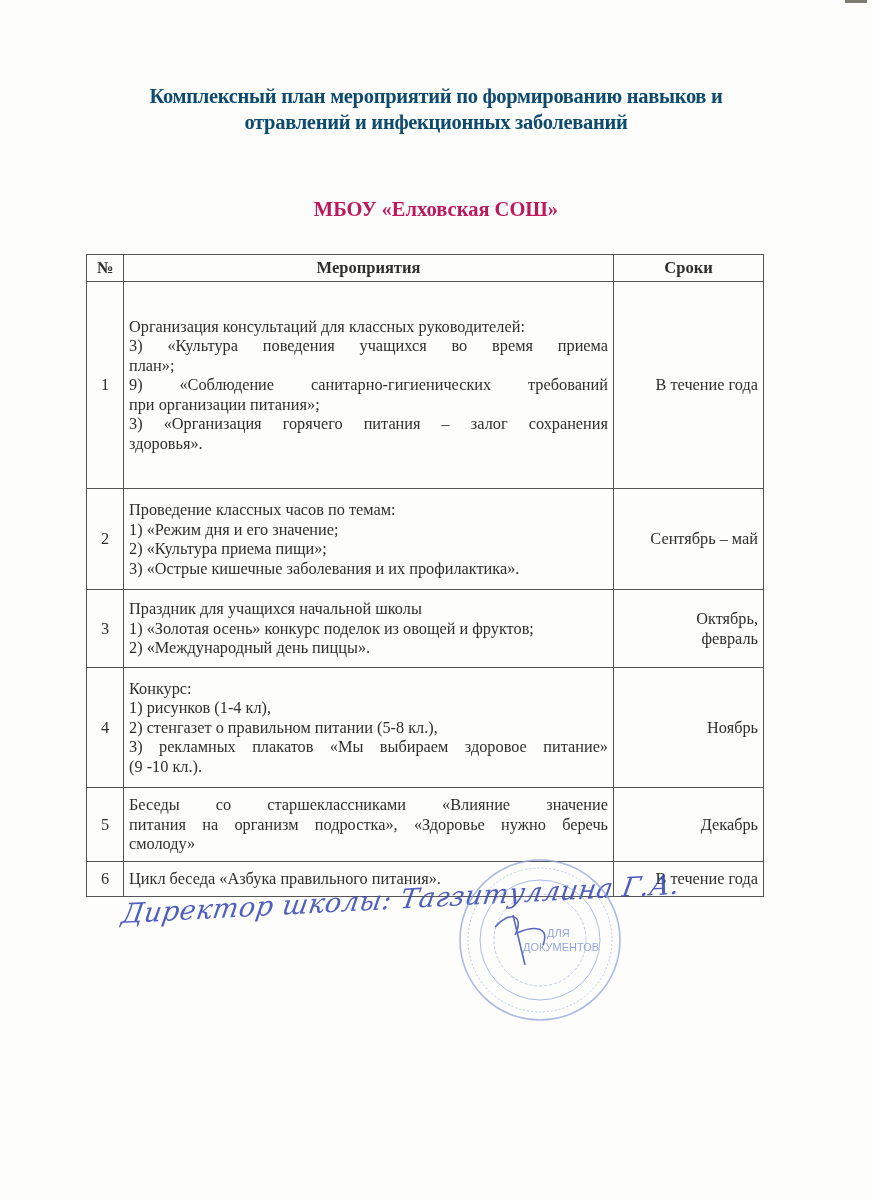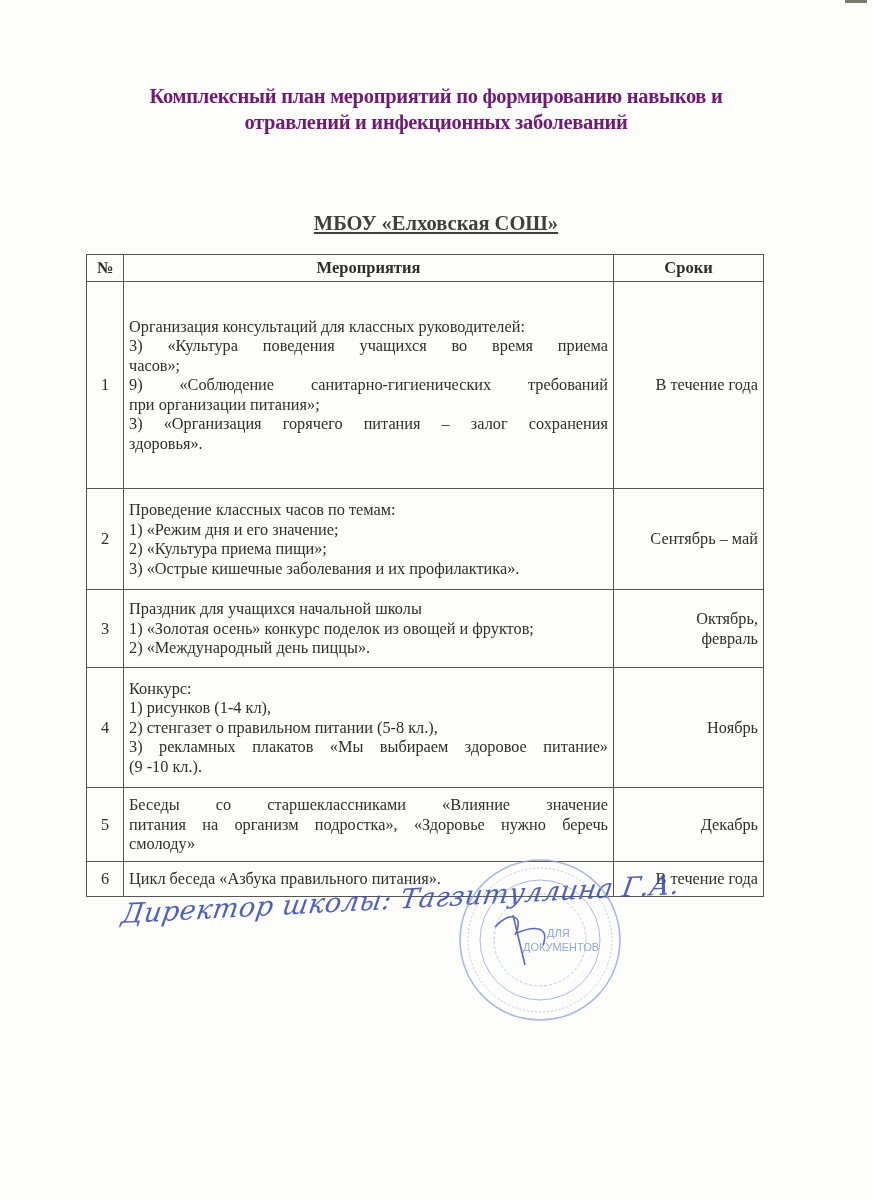--- a/index.html
+++ b/index.html
@@ -6,26 +6,26 @@
   body {
     width: 873px; height: 1200px; position: relative; overflow: hidden;
     background: #fdfdfb;
     font-family: "Liberation Serif", "DejaVu Serif", serif;
     color: #2b2b2b;
   }
   .topstrip { position: absolute; left: 845px; top: 0; width: 22px; height: 3px; background: #7a7a6e; }
   .title {
     position: absolute; left: 60px; top: 84px; width: 752px;
     text-align: center; font-weight: bold; font-size: 20.5px; line-height: 25.7px;
-    letter-spacing: -0.3px; color: #701a75;
+    letter-spacing: -0.3px; color: #0c4a6e;
   }
   .title div { white-space: nowrap; }
   .subtitle {
-    position: absolute; left: 60px; top: 212px; width: 752px;
-    text-align: center; font-weight: bold; font-size: 20.5px; color: #404040; text-decoration: underline;
+    position: absolute; left: 60px; top: 198px; width: 752px;
+    text-align: center; font-weight: bold; font-size: 20.5px; color: #be185d;
   }
   table.plan {
     position: absolute; left: 86px; top: 254px; width: 677px;
     border-collapse: collapse; table-layout: fixed;
     font-size: 16.3px; line-height: 19.5px; color: #2e2e2e;
   }
   table.plan td, table.plan th { border: 1.3px solid #555; padding: 0 5px; vertical-align: middle; }
   table.plan th { font-weight: bold; height: 26px; font-size: 16.5px; }
   col.c-num { width: 37px; }
   col.c-ev { width: 490px; }
@@ -76,21 +76,21 @@
       <th>Мероприятия</th>
       <th>Сроки</th>
     </tr>
   </thead>
   <tbody id="tbody">
       <tr class="r1">
         <td class="num">1</td>
         <td class="ev">
           <div class="line">Организация консультаций для классных руководителей:</div>
           <div class="line j">3) «Культура поведения учащихся во время приема</div>
-          <div class="line">часов»;</div>
+          <div class="line">план»;</div>
           <div class="line j">9) «Соблюдение санитарно-гигиенических требований</div>
           <div class="line">при организации питания»;</div>
           <div class="line j">3) «Организация горячего питания – залог сохранения</div>
           <div class="line">здоровья».</div>
         </td>
         <td class="term">В течение года</td>
       </tr>
       <tr class="r2">
         <td class="num">2</td>
         <td class="ev">

